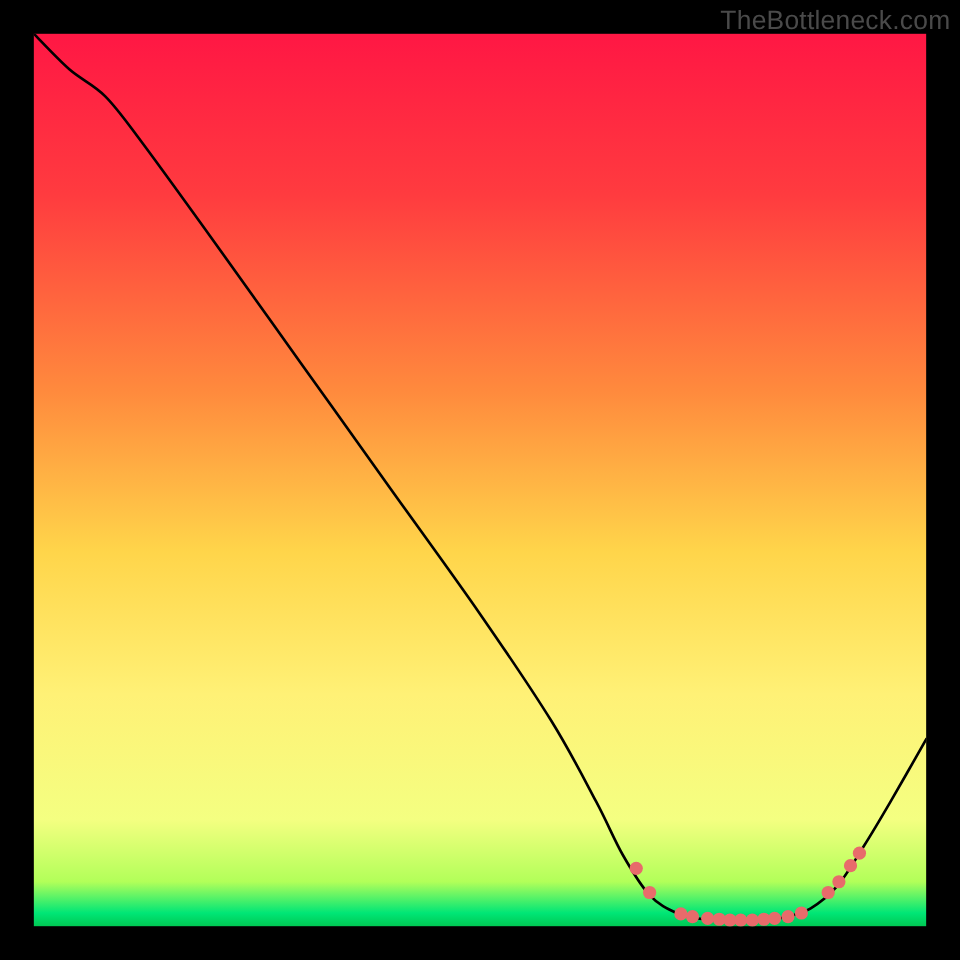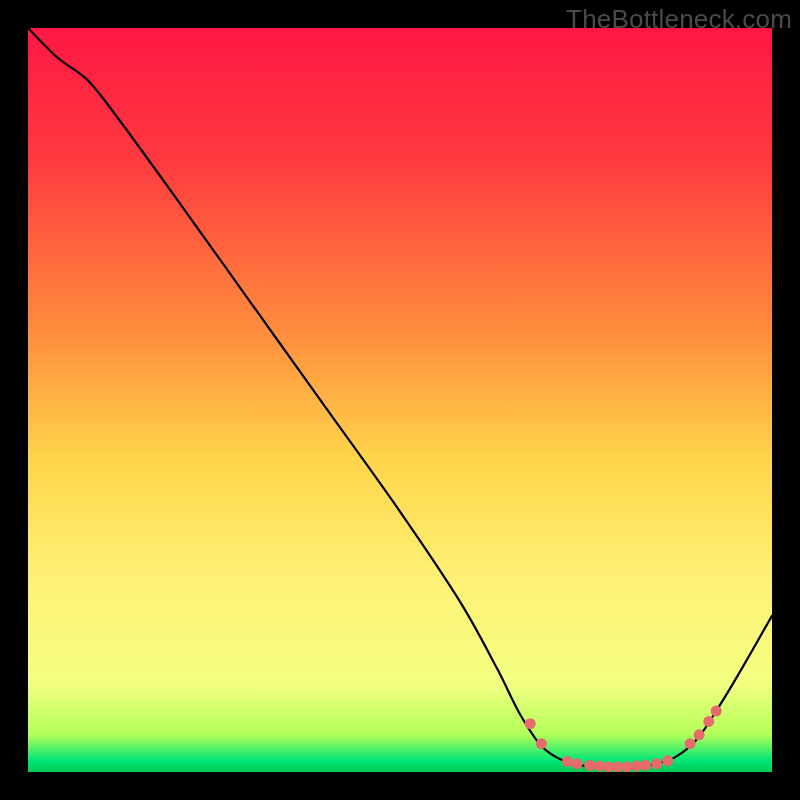--- a/index.html
+++ b/index.html
@@ -15,21 +15,21 @@
     position: relative;
     width: 800px;
     height: 800px;
     background: #000;
   }
   .watermark {
     position: absolute;
     top: 4px;
     right: 8px;
     color: #4a4a4a;
-    font-size: 26px;
+    font-size: 22px;
     font-weight: 500;
     letter-spacing: 0.2px;
     z-index: 5;
   }
   .plot {
     position: absolute;
     left: 28px;
     top: 28px;
     width: 744px;
     height: 744px;

